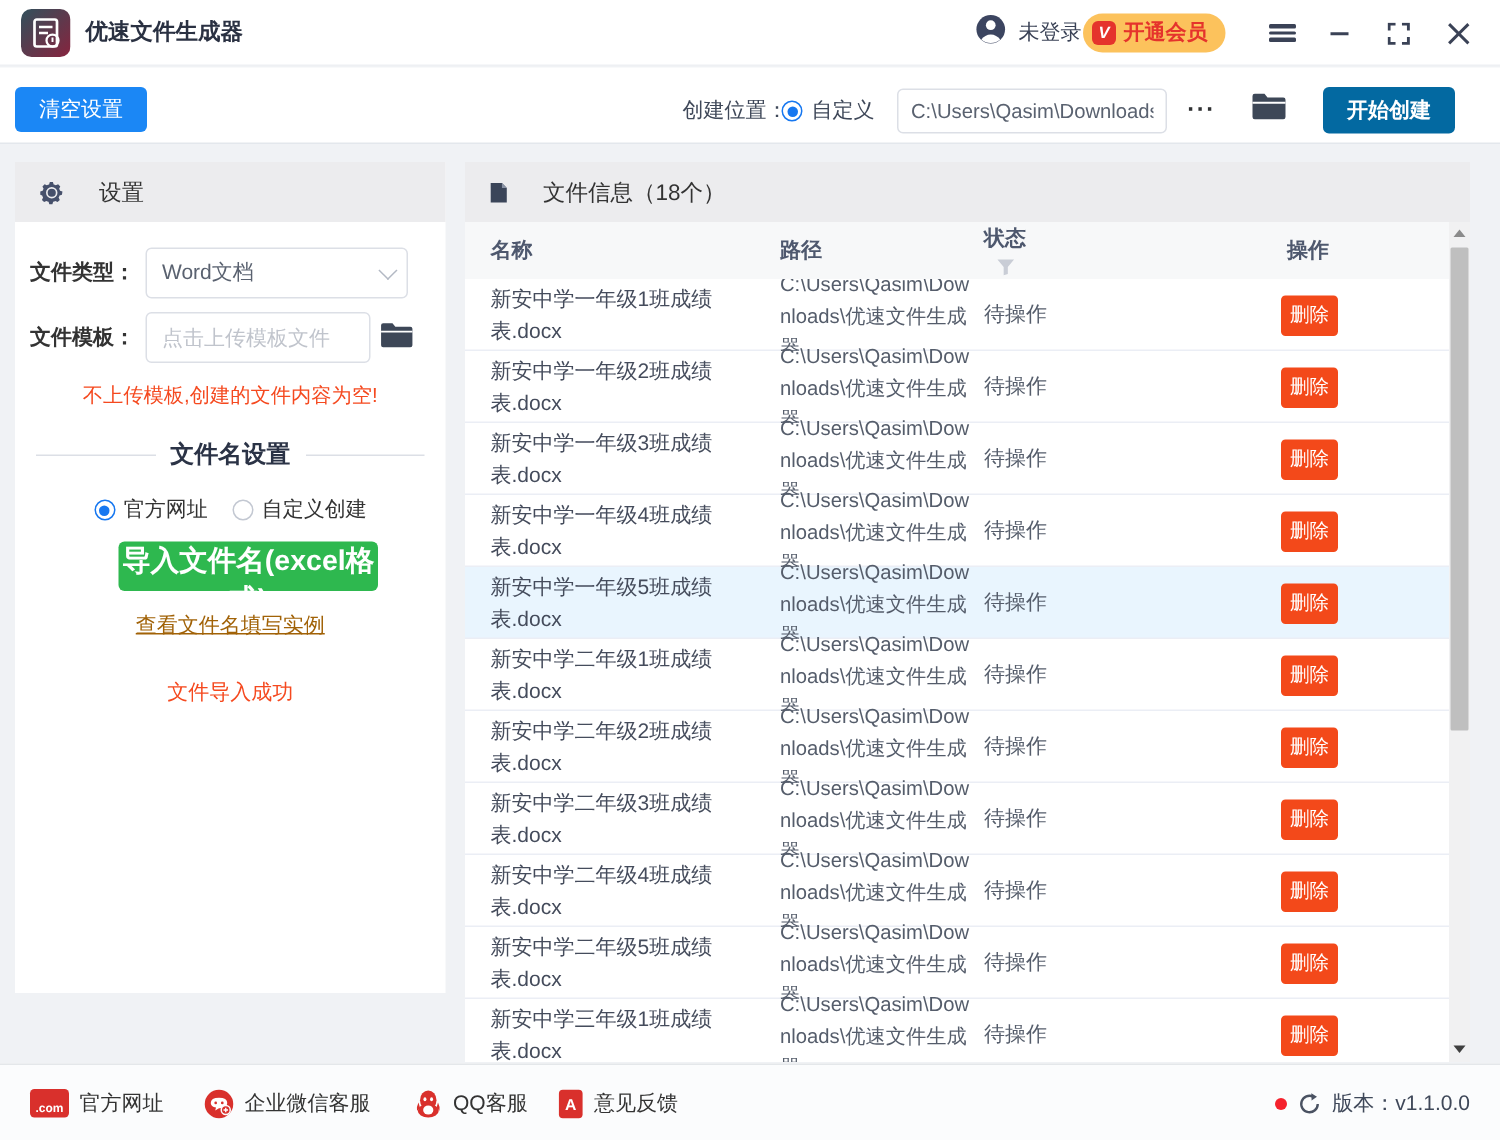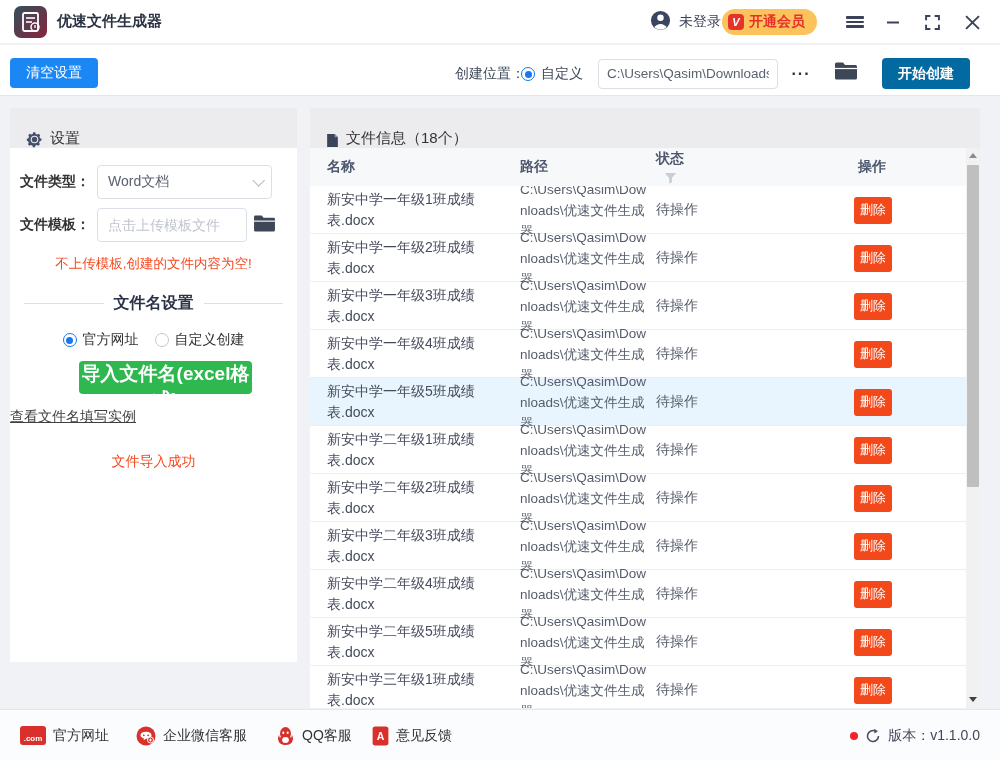--- a/index.html
+++ b/index.html
@@ -32,42 +32,42 @@
   .radio.off { border:1.5px solid #c3c8d2; }
   .loc-radio-wrap { position:absolute; left:521px; top:20px; display:flex; align-items:center; gap:6px; cursor:pointer; }
   .loc-radio-label { font-size:14px; color:#3f4859; }
   .path-input { position:absolute; left:598px; top:14px; width:180px; height:30px; border:1px solid #dcdfe6; border-radius:4px; padding:0 8px; font-size:13.5px; color:#5a6270; font-family:inherit; background:#fff; }
   .more-btn { position:absolute; left:788px; top:14px; width:26px; height:30px; background:none; border:none; font-size:16px; font-weight:bold; color:#303133; cursor:pointer; letter-spacing:1px; }
   .folder-btn { position:absolute; left:834px; top:16px; background:none; border:none; cursor:pointer; }
   .btn-orange { position:absolute; left:882px; top:13px; width:88px; height:31px; background:#0369a1; color:#fff; border:none; border-radius:4px; font-size:14px; font-weight:600; cursor:pointer; font-family:inherit; }
 
   
   .panel { position:absolute; background:#fff; }
-  .panel-head { height:40px; background:#ececee; display:flex; align-items:flex-end; padding-left:16px; gap:7px; font-size:15px; color:#333; }
+  .panel-head { height:40px; background:#ececee; display:flex; align-items:center; padding-left:16px; gap:23px; font-size:15px; color:#333; }
   .settings-panel { left:10px; top:108px; width:287px; height:554px; }
   .files-panel { left:310px; top:108px; width:670px; height:600px; overflow:hidden; }
 
   
   .form-label { font-size:14px; font-weight:bold; color:#333; }
   .frow1 { position:absolute; left:10px; top:57px; width:267px; display:flex; align-items:center; }
   .frow2 { position:absolute; left:10px; top:100px; width:267px; display:flex; align-items:center; }
   .select-box { margin-left:7px; width:175px; height:34px; border:1px solid #dcdfe6; border-radius:4px; display:flex; align-items:center; justify-content:space-between; padding:0 10px; cursor:pointer; background:#fff; }
   .select-value { font-size:14px; color:#5a6270; }
   .chevron { width:9px; height:9px; border-right:1.6px solid #b3b9c4; border-bottom:1.6px solid #b3b9c4; transform:rotate(45deg) translateY(-3px); }
   .tpl-input { margin-left:7px; width:150px; height:34px; border:1px solid #dcdfe6; border-radius:4px; padding:0 10px; font-size:14px; font-family:inherit; color:#333; }
   .tpl-input::placeholder { color:#c0c4cc; }
   .tpl-folder { margin-left:6px; background:none; border:none; cursor:pointer; }
   .warn-text { position:absolute; left:0; top:147px; width:100%; text-align:center; font-size:13.5px; color:#f5491f; }
   .section-title { position:absolute; left:14px; top:185px; width:259px; display:flex; align-items:center; gap:10px; }
   .section-title .line { flex:1; height:1px; background:#dcdfe6; }
   .section-title .txt { font-size:16px; font-weight:bold; color:#2b3346; }
   .radio-row { position:absolute; left:0; top:223px; width:100%; display:flex; justify-content:center; gap:16px; }
   .radio-item { display:flex; align-items:center; gap:6px; cursor:pointer; font-size:14px; color:#333; }
   .btn-green { position:absolute; left:69px; top:253px; width:173px; height:33px; background:#2eb84f; color:#fff; border:none; border-radius:4px; font-size:19px; font-weight:600; cursor:pointer; font-family:inherit; }
-  .example-link { position:absolute; left:0; top:300px; width:100%; font-size:14px; color:#404040; text-decoration:underline; cursor:pointer; }
+  .example-link { position:absolute; left:0; top:300px; width:100%; text-align:center; font-size:14px; color:#a16207; text-decoration:underline; cursor:pointer; }
   .import-status { position:absolute; left:0; top:345px; width:100%; text-align:center; font-size:14px; color:#f5491f; }
 
   
   .thead { position:absolute; left:0; top:40px; width:656px; height:38px; background:#f7f8f9; display:flex; align-items:center; font-size:14px; font-weight:bold; color:#4e586e; }
   .th-name { position:absolute; left:17px; }
   .th-path { position:absolute; left:210px; }
   .th-status { position:absolute; left:346px; display:flex; align-items:center; gap:4px;flex-direction:column; }
   .th-action { position:absolute; left:548px; }
   .tbody { position:absolute; left:0; top:78px; width:656px; height:522px; overflow:hidden; }
   .trow { position:relative; width:656px; height:48px; border-bottom:1px solid #ebeef5; background:#fff; }

